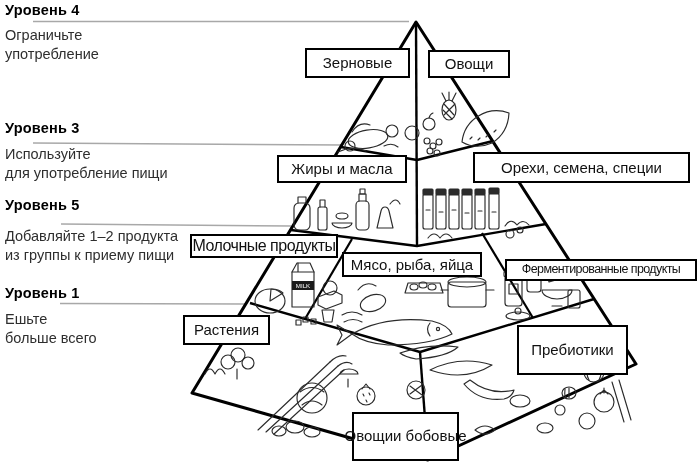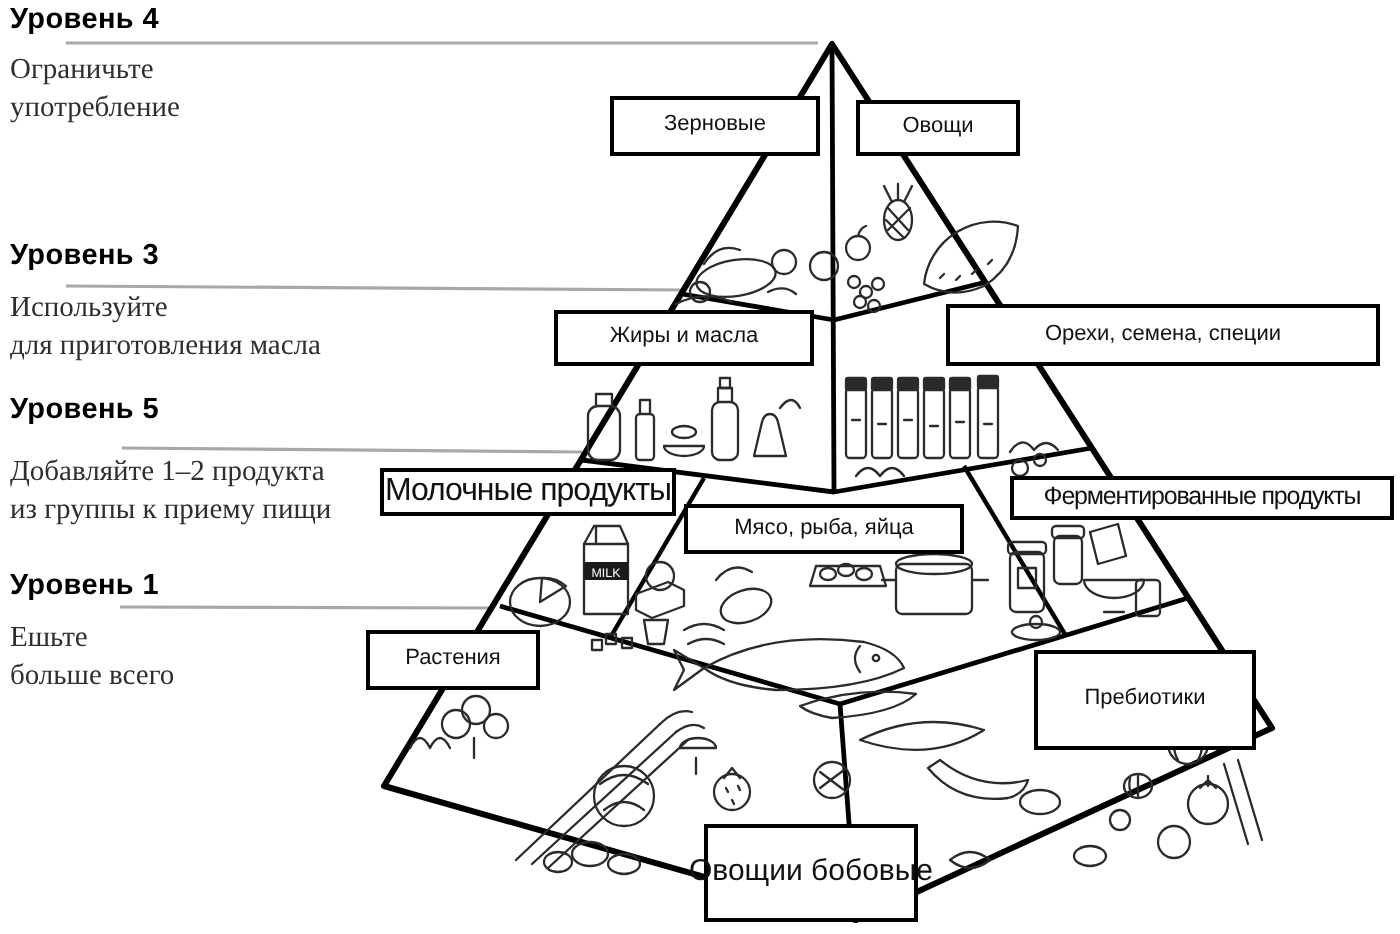--- a/index.html
+++ b/index.html
@@ -9,30 +9,29 @@
   }
   .stage svg{position:absolute;left:0;top:0;}
   
   .lv-title{
     position:absolute;left:5px;font-size:14.5px;font-weight:bold;color:#000000;
     letter-spacing:.2px;white-space:nowrap;
   }
   .lv-desc{
     position:absolute;left:5px;font-size:14.5px;color:#2e2e2e;line-height:19px;
     white-space:nowrap;
-    font-family:Liberation Serif, serif;
   }
   
   .pbox{
     position:absolute;box-sizing:border-box;background:#ffffff;border:2px solid #000;
     display:flex;align-items:center;justify-content:center;text-align:center;
-    font-size:11px;color:#111;line-height:1.05;white-space:nowrap;z-index:4;
+    font-size:15px;color:#111;line-height:1.05;white-space:nowrap;z-index:4;
   }
   .pbox.cond{font-size:16px;letter-spacing:-0.5px;}
-  .pbox.cond2{font-size:12.5px;letter-spacing:-0.6px;}
+  .pbox.cond2{font-size:12.5px;letter-spacing:-0.6px;margin-top:21px;}
   .pbox.twoline{flex-direction:row;font-size:15px;line-height:1.35;}
 </style>
 </head>
 <body>
 
 <div class="stage">
 
   <svg width="700" height="467" viewBox="0 0 700 467">
 
     <g stroke="#a8a8a8" stroke-width="1.6">
@@ -205,21 +204,21 @@
 
   <div class="lv-title" style="top:2px">Уровень 4</div>
   <div class="lv-desc" style="top:26px">
     <div>Ограничьте</div>
     <div>употребление</div>
   </div>
 
   <div class="lv-title" style="top:120px">Уровень 3</div>
   <div class="lv-desc" style="top:145px">
     <div>Используйте</div>
-    <div>для приготовления масла</div>
+    <div>для употребление пищи</div>
   </div>
 
   <div class="lv-title" style="top:197px">Уровень 5</div>
   <div class="lv-desc" style="top:227px">
     <div>Добавляйте 1–2 продукта</div>
     <div>из группы к приему пищи</div>
   </div>
 
   <div class="lv-title" style="top:285px">Уровень 1</div>
   <div class="lv-desc" style="top:310px">

